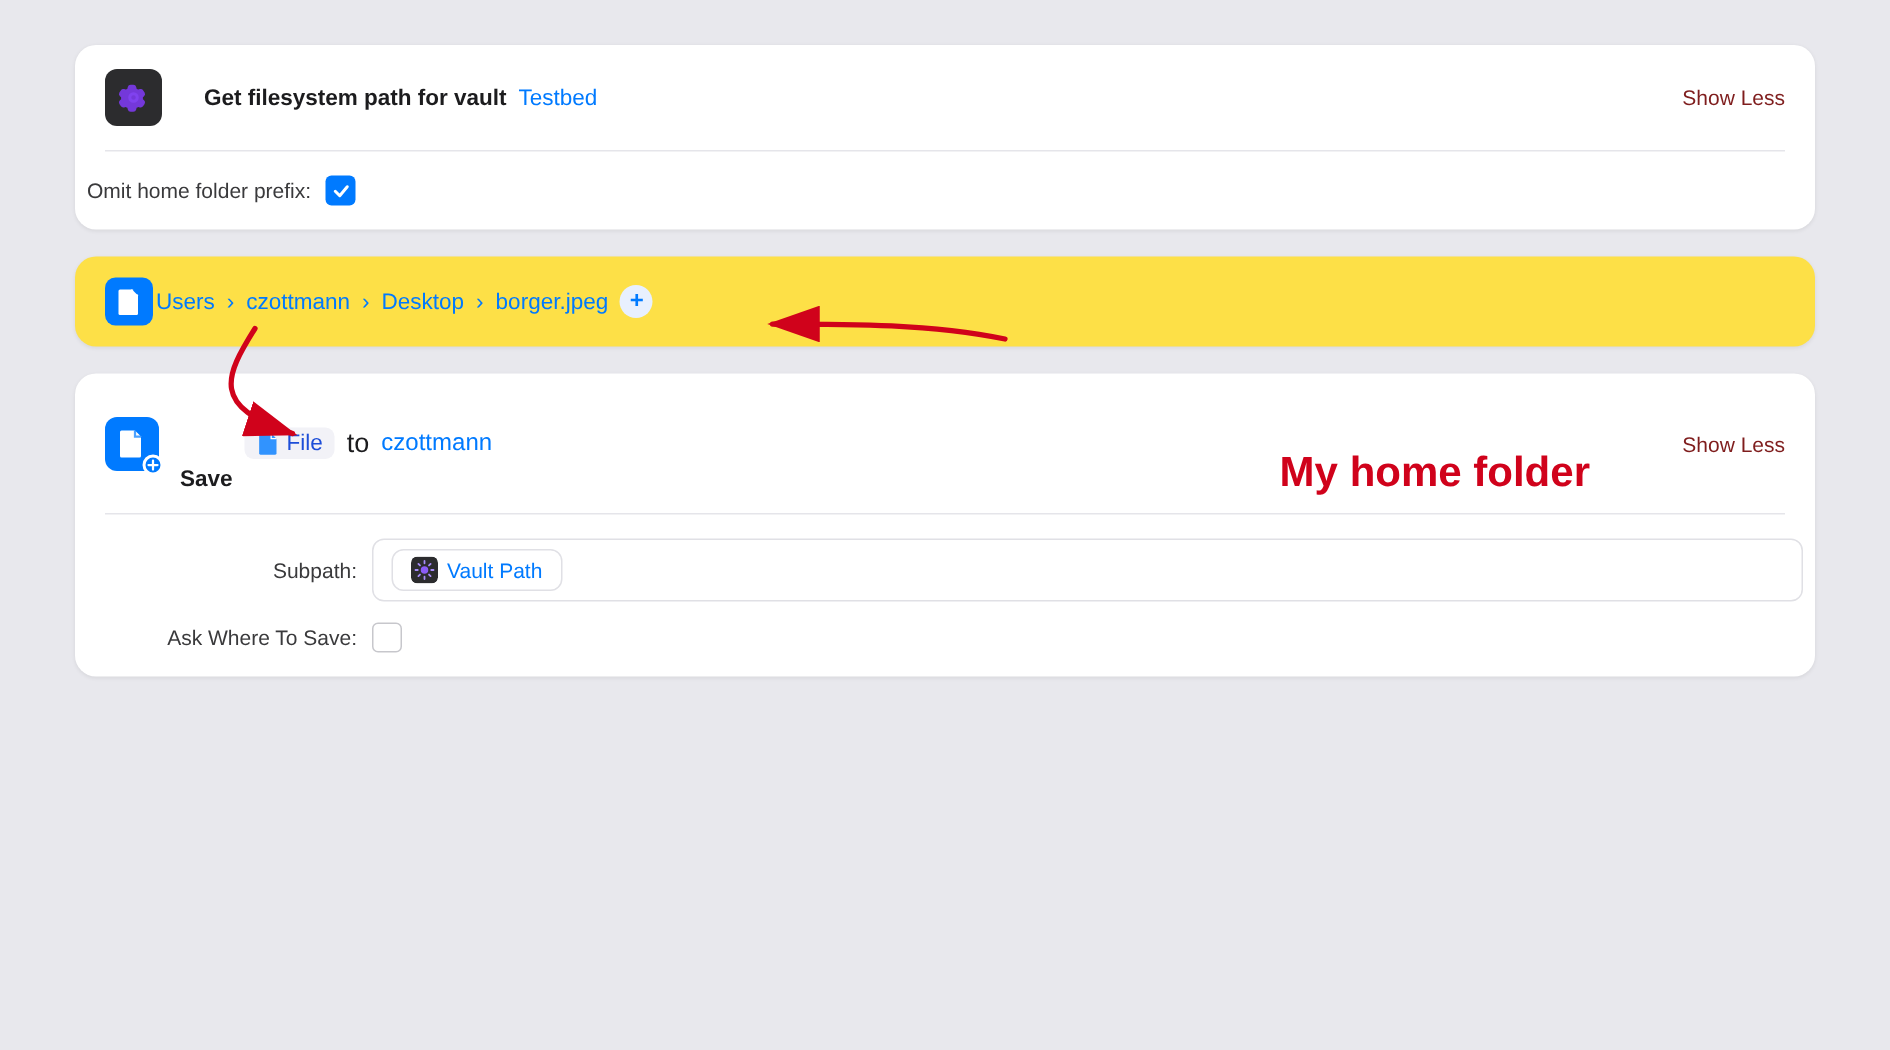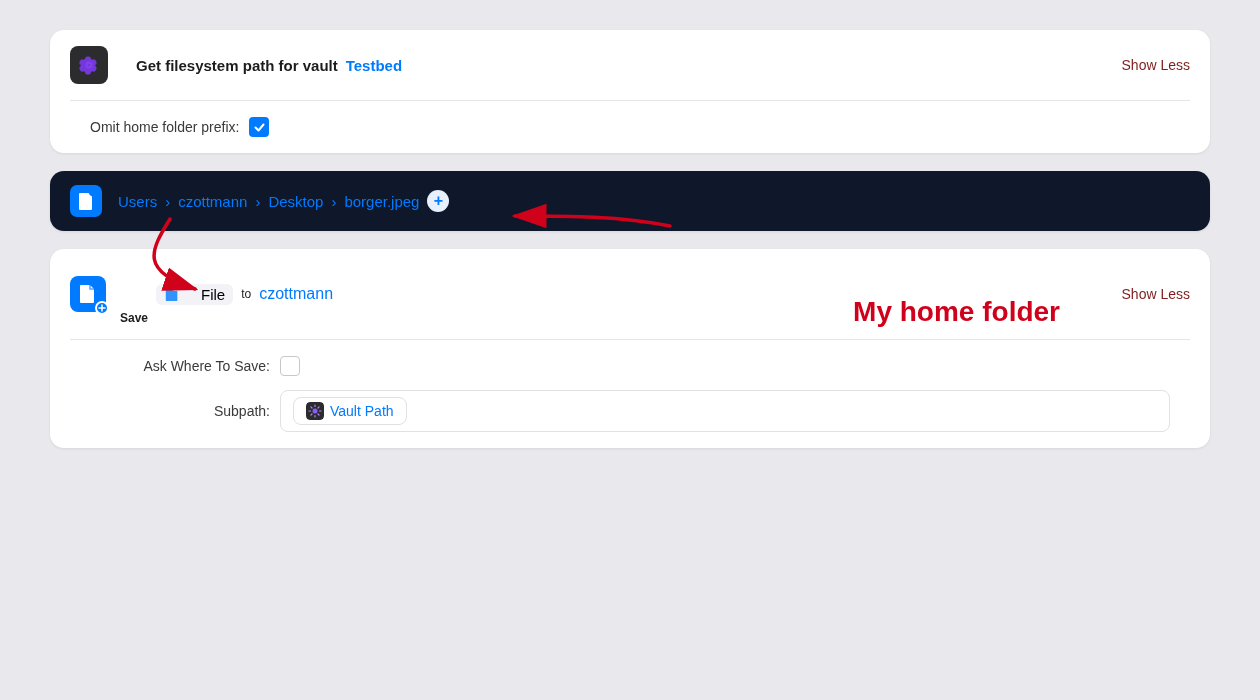--- a/index.html
+++ b/index.html
@@ -54,41 +54,41 @@
       display: flex;
       align-items: center;
       gap: 8px;
       font-size: 15px;
       font-weight: 600;
       color: #1c1c1e;
     }
 
     .badge-blue {
       color: #007aff;
-      font-weight: 700;
+      font-weight: 400;
       font-size: 15px;
     }
 
     .show-less-btn {
       font-size: 14px;
       color: #7f1d1d;
       background: none;
       border: none;
       cursor: pointer;
       margin-left: auto;
     }
 
     .divider {
       height: 1px;
       background: #e5e5ea;
       margin: 0 20px;
     }
 
     .card-body {
-      padding: 16px 40px;
+      padding: 16px 8px;
     }
 
     .field-row {
       display: flex;
       align-items: center;
       gap: 10px;
       font-size: 14px;
       color: #3a3a3c;
       margin-bottom: 14px;
     }
@@ -127,30 +127,30 @@
       height: 20px;
       border: 1.5px solid #c7c7cc;
       border-radius: 4px;
       background: #fff;
       cursor: pointer;
       flex-shrink: 0;
     }
 
     
     .path-card {
-      background: #0f172a;
+      background: #fde047;
       border-radius: 14px;
       width: 100%;
       max-width: 1160px;
       margin-bottom: 18px;
       box-shadow: 0 1px 3px rgba(0,0,0,0.08);
       padding: 14px 20px;
       display: flex;
       align-items: center;
-      gap: 16px;
+      gap: 2px;
     }
 
     .file-icon-blue {
       width: 32px;
       height: 32px;
       background: #007aff;
       border-radius: 7px;
       display: flex;
       align-items: center;
       justify-content: center;
@@ -209,43 +209,43 @@
       flex: 1;
       display: flex;
       align-items: center;
       gap: 8px;
       font-size: 16px;
     }
 
     .save-title-bold {
       font-weight: 700;
       color: #1c1c1e;
-      font-size: 12px;
+      font-size: 15px;
       margin-top: 48px;
     }
 
     .file-token {
       display: inline-flex;
       align-items: center;
-      gap: 21px;
+      gap: 4px;
       background: #f2f2f7;
       border-radius: 6px;
       padding: 2px 8px;
-      color: #000000;
+      color: #1d4ed8;
       font-size: 15px;
       font-weight: 500;
     }
 
     .file-token .mini-icon {
       width: 16px;
       height: 16px;
     }
 
     .word-to {
-      font-size: 12px;
+      font-size: 18px;
       color: #1c1c1e;
       font-weight: 400;
     }
 
     .czottmann-token {
       color: #007aff;
       font-size: 16px;
       font-weight: 500;
     }
 
@@ -405,40 +405,40 @@
           </marker>
         </defs>
 
         <path d="M 620 55 C 570 45, 520 45, 465 45" stroke="#d0021b" stroke-width="3.5" fill="none" marker-end="url(#arrowhead2)" stroke-linecap="round"></path>
       </svg>
 
       <div class="divider"></div>
       <div class="card-body">
 
         <div class="field-row">
-          <span class="field-label">Ask Where To Save:</span>
-          <div class="checkbox-empty"></div>
-        </div>
-
-        <div class="field-row">
           <span class="field-label">Subpath:</span>
           <div class="subpath-input-wrap">
             <span class="subpath-token">
 
               <span class="subpath-token-icon" style="display:flex;align-items:center;justify-content:center;">
                 <svg width="18" height="18" viewBox="0 0 18 18" fill="none">
                   <rect width="18" height="18" rx="4" fill="#2c2c2e"></rect>
                   <circle cx="9" cy="9" r="2.5" fill="#8b5cf6"></circle>
                   <path d="M9 3v1.5M9 13.5V15M3 9h1.5M13.5 9H15M4.93 4.93l1.06 1.06M12.01 12.01l1.06 1.06M4.93 13.07l1.06-1.06M12.01 5.99l1.06-1.06" stroke="#a78bfa" stroke-width="1.2" stroke-linecap="round"></path>
                 </svg>
               </span>
               <span class="subpath-token-label">Vault Path</span>
             </span>
           </div>
         </div>
 
+        <div class="field-row">
+          <span class="field-label">Ask Where To Save:</span>
+          <div class="checkbox-empty"></div>
+        </div>
+
       </div>
     </div>
 
     <div class="my-home-folder-label">My home folder</div>
   </div>
 
 </div>
 
 </body></html>

